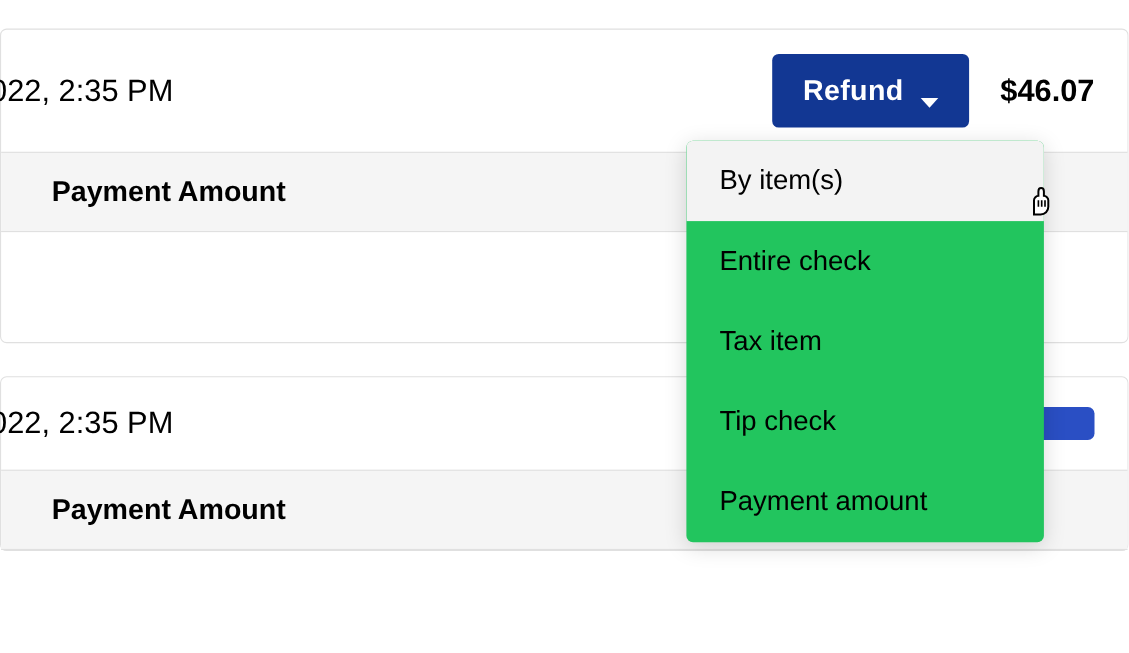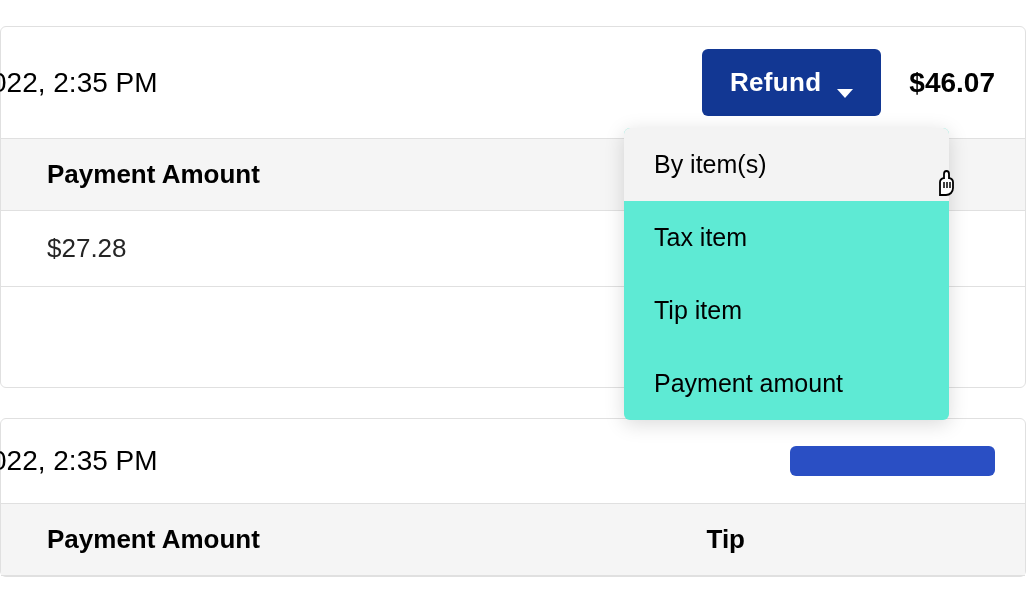--- a/index.html
+++ b/index.html
@@ -101,21 +101,21 @@
       color: #252525;
     }
     .card-bottom-space {
       height: 100px;
     }
     .dropdown {
       position: absolute;
       top: 128px;
       left: 624px;
       width: 325px;
-      background: #5eead4;
+      background: #22c55e;
       border-radius: 6px;
       box-shadow: 0 4px 20px rgba(0,0,0,0.15);
       z-index: 10;
       overflow: hidden;
     }
     .dropdown-item {
       padding: 22px 30px;
       font-size: 25px;
       color: #000;
       cursor: pointer;
@@ -162,43 +162,41 @@
         <button class="refund-btn">
           <span>Refund</span>
           <span class="caret"></span>
         </button>
         <div class="total">$46.07</div>
       </div>
     </div>
     <div class="table-header-row">
       <div class="table-header-label">Payment Amount</div>
     </div>
-    <div class="table-row">
-      <div class="table-cell">$27.28</div>
-    </div>
     <div class="card-bottom-space"></div>
   </div>
 
   <div class="card">
     <div class="card2-header">
       <div class="timestamp">022, 2:35 PM</div>
       <div class="header-right">
         <button class="refund-btn-2"></button>
       </div>
     </div>
     <div class="table-header-row">
       <div class="table-header-label">Payment Amount</div>
       <div class="table-header-label tip">Tip</div>
     </div>
   </div>
 
   <div class="dropdown">
     <div class="dropdown-item hover">By item(s)</div>
+    <div class="dropdown-item">Entire check</div>
     <div class="dropdown-item">Tax item</div>
-    <div class="dropdown-item">Tip item</div>
+    <div class="dropdown-item">Tip check</div>
     <div class="dropdown-item">Payment amount</div>
   </div>
 
   <div class="cursor-icon">
     <svg width="30" height="30" viewBox="0 0 30 30">
       <path d="M10 27 L10 14 C10 12 12 10 14 10 L14 6 C14 4 15 3 16.5 3 C18 3 19 4 19 6 L19 10 C21 10 23 12 23 14 L23 20 C23 24 20 27 16 27 Z" fill="#fff" stroke="#000" stroke-width="1.8"></path>
       <line x1="14" y1="14" x2="14" y2="20" stroke="#000" stroke-width="1.5"></line>
       <line x1="17" y1="14" x2="17" y2="20" stroke="#000" stroke-width="1.5"></line>
       <line x1="20" y1="14" x2="20" y2="20" stroke="#000" stroke-width="1.5"></line>
     </svg>

